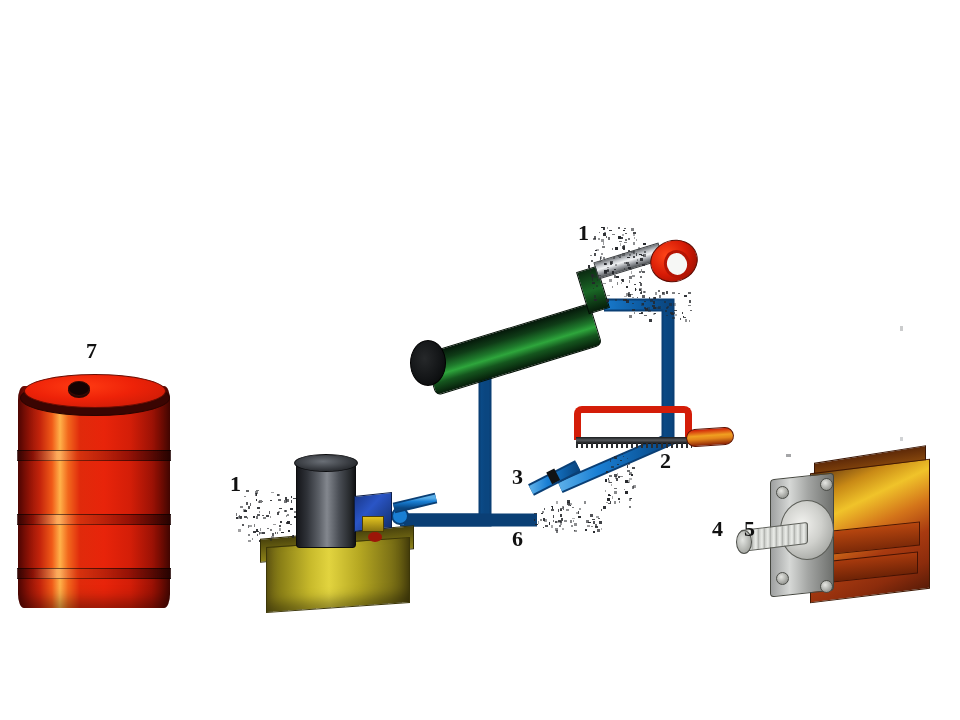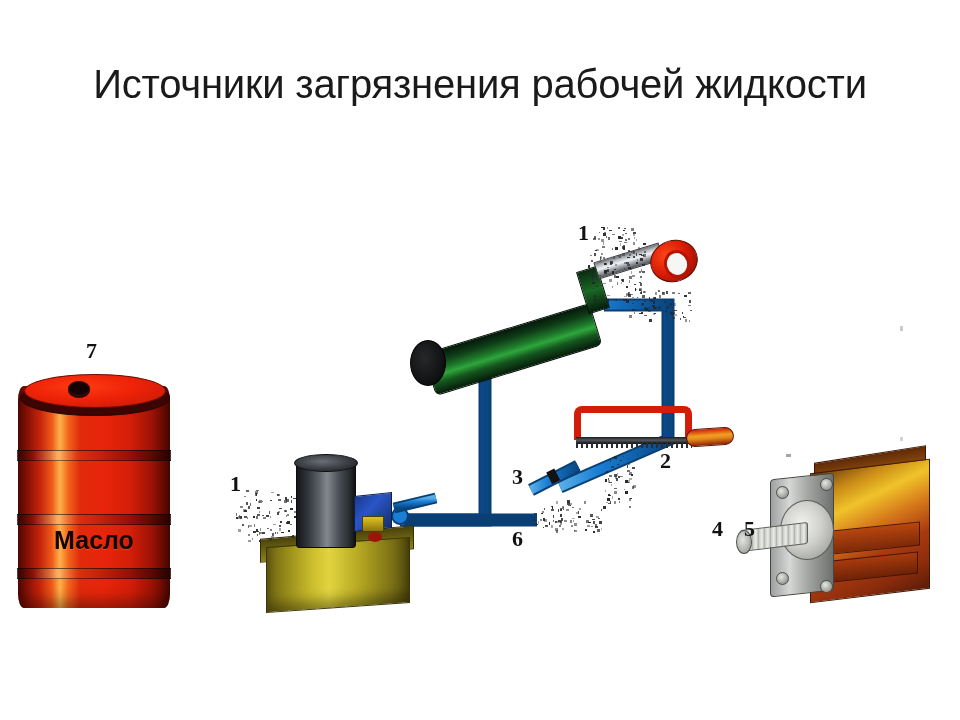--- a/index.html
+++ b/index.html
@@ -379,21 +379,20 @@
     position: absolute;
     background: #24262a;
     display: block;
   }
 </style>
 </head>
 <body>
 
 <div id="slide">
 
-  <div id="slide-title">Источники загрязнения рабочей жидкости</div>
 
   <svg id="diagram-svg" viewBox="0 0 960 720" xmlns="http://www.w3.org/2000/svg">
     <defs>
       <linearGradient id="pipeGrad" x1="0" y1="0" x2="0" y2="1">
         <stop offset="0%" stop-color="#5aaee8"></stop>
         <stop offset="35%" stop-color="#1a7fd4"></stop>
         <stop offset="75%" stop-color="#0d5ca3"></stop>
         <stop offset="100%" stop-color="#0a4680"></stop>
       </linearGradient>
       <linearGradient id="pipeGradV" x1="0" y1="0" x2="1" y2="0">
@@ -439,21 +438,20 @@
   </svg>
 
   <div id="oil-barrel">
     <div id="barrel-body"></div>
     <div class="barrel-band" id="barrel-band-1"></div>
     <div class="barrel-band" id="barrel-band-2"></div>
     <div class="barrel-band" id="barrel-band-3"></div>
     <div id="barrel-top-rim"></div>
     <div id="barrel-top"></div>
     <div id="barrel-bung"></div>
-    <div id="barrel-label">Масло</div>
   </div>
 
   <div id="pump-unit">
     <div id="pump-tank-top"></div>
     <div id="pump-tank"></div>
     <div id="pump-motor"></div>
     <div id="pump-motor-cap"></div>
     <div id="pump-valve-block"></div>
     <div id="pump-fitting-yellow"></div>
     <div id="pump-fitting-red"></div>

